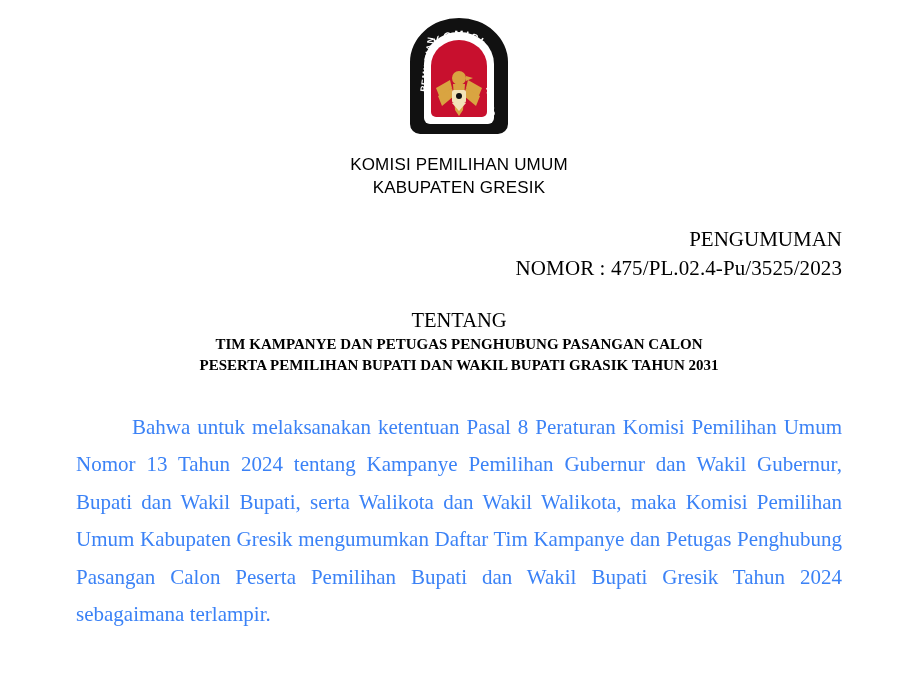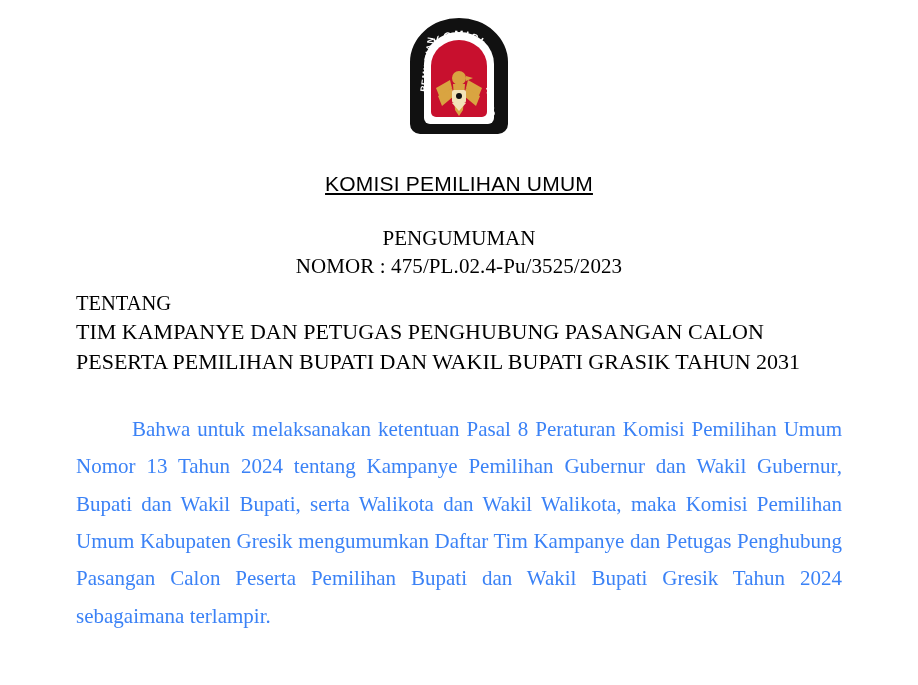--- a/index.html
+++ b/index.html
@@ -32,42 +32,42 @@
     position: relative;
     width: 118px;
     height: 128px;
   }
   .kpu-logo svg { display: block; }
 
   
   .org-name {
     text-align: center;
     font-family: "Liberation Sans", sans-serif;
-    font-size: 21px;
+    font-size: 17px;
     line-height: 1.33;
     letter-spacing: 0.2px;
-    margin-top: 16px;
-    text-decoration: underline;
+    margin-top: 0;
   }
   .org-name div { white-space: nowrap; }
 
   .announce {
-    text-align: center;
+    text-align: right;
     font-size: 21px;
     line-height: 1.35;
     margin-top: 26px;
   }
   .announce .line2 { letter-spacing: 0.1px; }
 
   .about {
+    text-align: center;
     font-size: 20.5px;
     line-height: 1.37;
-    margin-top: 8px;
+    margin-top: 24px;
   }
-  .about .subj { font-size: 22px; }
+  .about .subj { font-size: 15px; font-weight: bold; }
 
   
   .body-text {
     margin-top: 34px;
     font-size: 21px;
     line-height: 1.78;
     text-align: justify;
     text-justify: inter-word;
     text-indent: 56px;
     color: #3b82f6;
@@ -111,20 +111,21 @@
         </text>
 
         <text x="26" y="74" font-family="Liberation Sans, sans-serif" font-size="8.5" font-weight="bold" fill="#ffffff" transform="rotate(-82 26 74)" letter-spacing="1">PEMILIHAN</text>
         <text x="95" y="98" font-family="Liberation Sans, sans-serif" font-size="8.5" font-weight="bold" fill="#ffffff" transform="rotate(-96 95 98)" letter-spacing="1">UMUM</text>
       </svg>
     </div>
   </div>
 
   <div class="org-name">
     <div>KOMISI PEMILIHAN UMUM</div>
+    <div>KABUPATEN GRESIK</div>
   </div>
 
   <div class="announce">
     <div>PENGUMUMAN</div>
     <div class="line2">NOMOR : 475/PL.02.4-Pu/3525/2023</div>
   </div>
 
   <div class="about">
     <div>TENTANG</div>
     <div class="subj">TIM KAMPANYE DAN PETUGAS PENGHUBUNG PASANGAN CALON</div>

